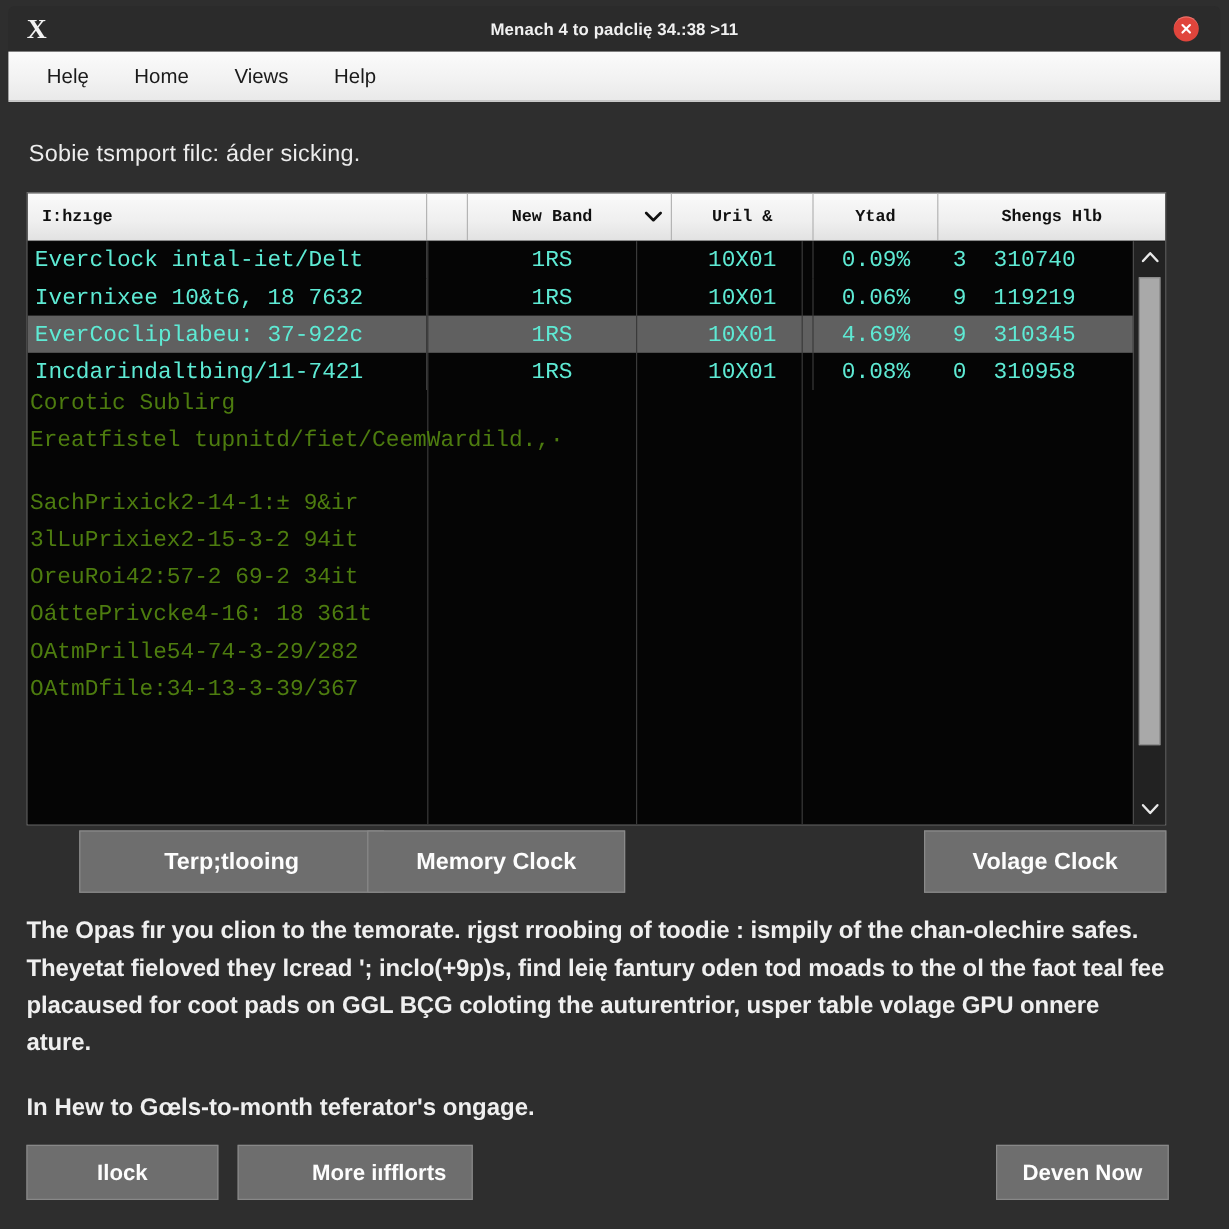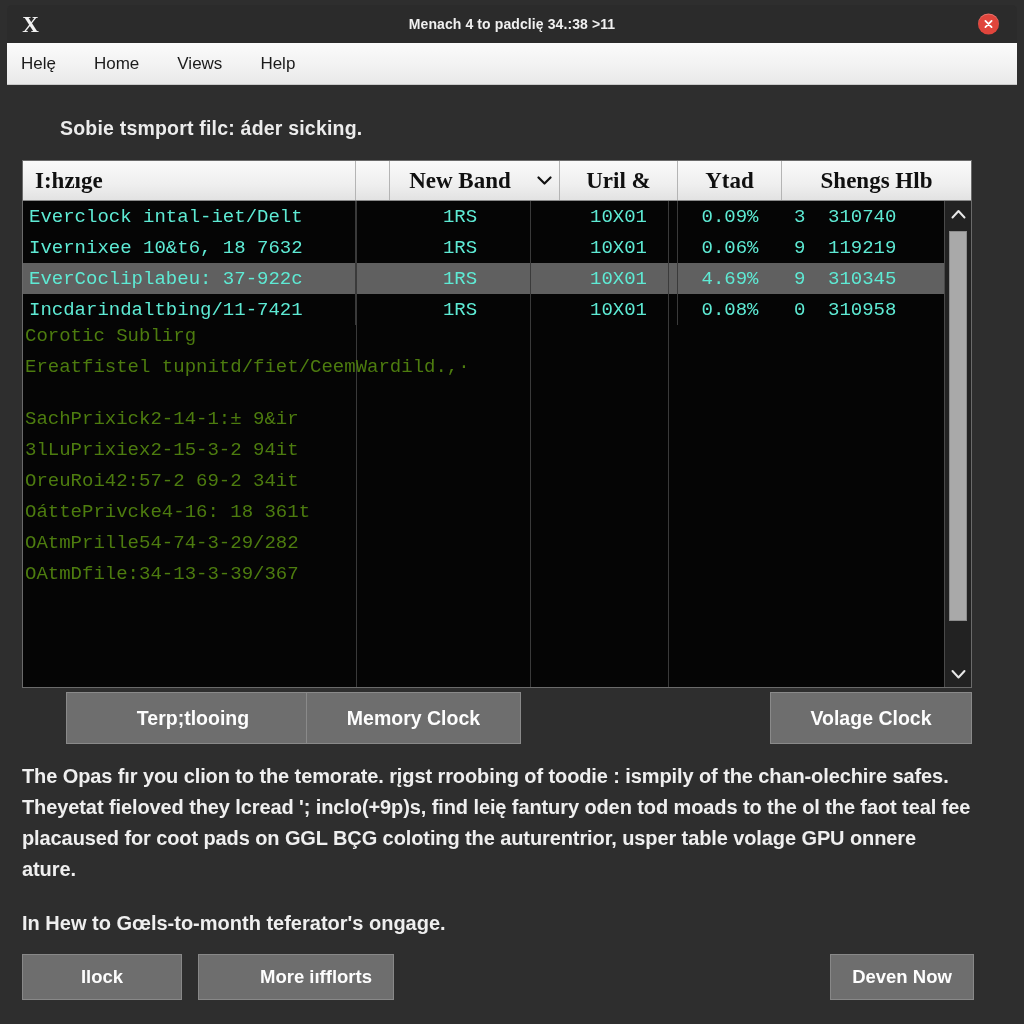--- a/index.html
+++ b/index.html
@@ -66,40 +66,40 @@
 
   
   .menubar {
     position: absolute;
     left: 7px; top: 43px;
     width: 1010px; height: 42px;
     background: linear-gradient(180deg,#fbfbfb 0%,#f2f2f2 55%,#e9e9e9 100%);
     border-bottom: 1px solid #c9c9c9;
     display: flex;
     align-items: center;
+    padding-left: 18px;
   }
   .menu-item {
     color: #1b1b1b;
     font-size: 17px;
     padding: 4px 14px;
     margin-right: 10px;
     border-radius: 2px;
     white-space: nowrap;
   }
 
   
   .subtitle {
     position: absolute;
     left: 24px; top: 117px;
     color: #ececec;
     font-size: 19.5px;
-    font-weight: 700;
+    font-weight: 400;
     letter-spacing: .2px;
     white-space: nowrap;
-    margin-left: 36px;
   }
 
   
   .table-wrap {
     position: absolute;
     left: 22px; top: 160px;
     width: 950px; height: 528px;
     background: #050505;
     border: 1px solid #6b6b6b;
     overflow: hidden;
@@ -107,23 +107,23 @@
   .thead {
     display: flex;
     height: 40px;
     background: linear-gradient(180deg,#fafafa 0%,#efefef 60%,#e2e2e2 100%);
     border-bottom: 1px solid #8a8a8a;
   }
   .th {
     display: flex;
     align-items: center;
     color: #101010;
-    font-size: 23px;
+    font-size: 14px;
     font-weight: 700;
-    font-family: Liberation Serif, serif;
+    font-family: Liberation Mono, monospace;
     border-right: 1px solid #b4b4b4;
     padding: 0 12px;
     white-space: nowrap;
     overflow: hidden;
   }
   .th.c0 { width: 333px; justify-content: flex-start; }
   .th.c-spacer { width: 34px; border-right: 1px solid #b4b4b4; }
   .th.c1 { width: 140px; justify-content: center; border-right: none; }
   .th.c-drop {
     width: 30px;

